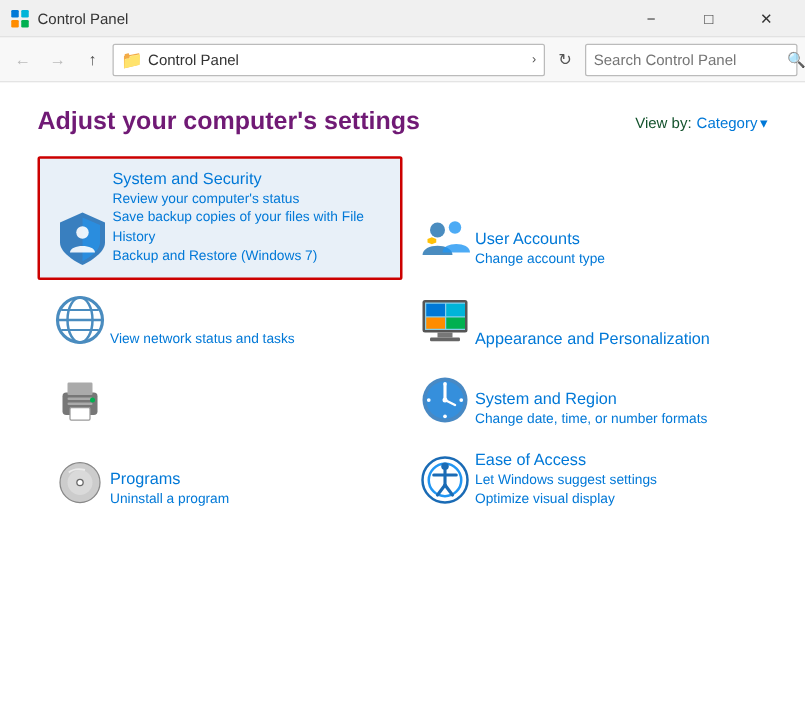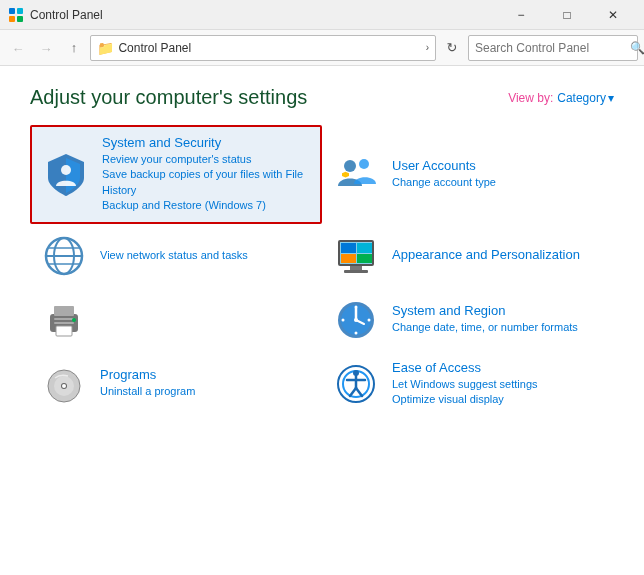--- a/index.html
+++ b/index.html
@@ -141,51 +141,50 @@
       background: #fff;
     }
     .content-header {
       display: flex;
       justify-content: space-between;
       align-items: center;
       margin-bottom: 16px;
     }
     .page-title {
       font-size: 20px;
-      color: #14532d;
-      font-weight: 400;
+      color: #701a75;
+      font-weight: 700;
     }
     .view-by {
       display: flex;
       align-items: center;
       gap: 4px;
       font-size: 12px;
       color: #555;
     }
-    .view-by-label { color: #ec4899; }
+    .view-by-label { color: #14532d; }
     .view-by-value {
       color: #0078d7;
       cursor: pointer;
       display: flex;
       align-items: center;
       gap: 2px;
     }
 
     
     .grid {
       display: grid;
       grid-template-columns: 1fr 1fr;
       gap: 0;
     }
 
     .category-item {
       display: flex;
-      align-items: center;
+      align-items: flex-end;
       padding: 8px 10px;
-      gap: 12px;
       cursor: pointer;
       border-radius: 2px;
     }
     .category-item.highlighted {
       border: 2px solid #cc0000;
       background: #e8f0f8;
       border-radius: 2px;
     }
 
     .cat-icon {

